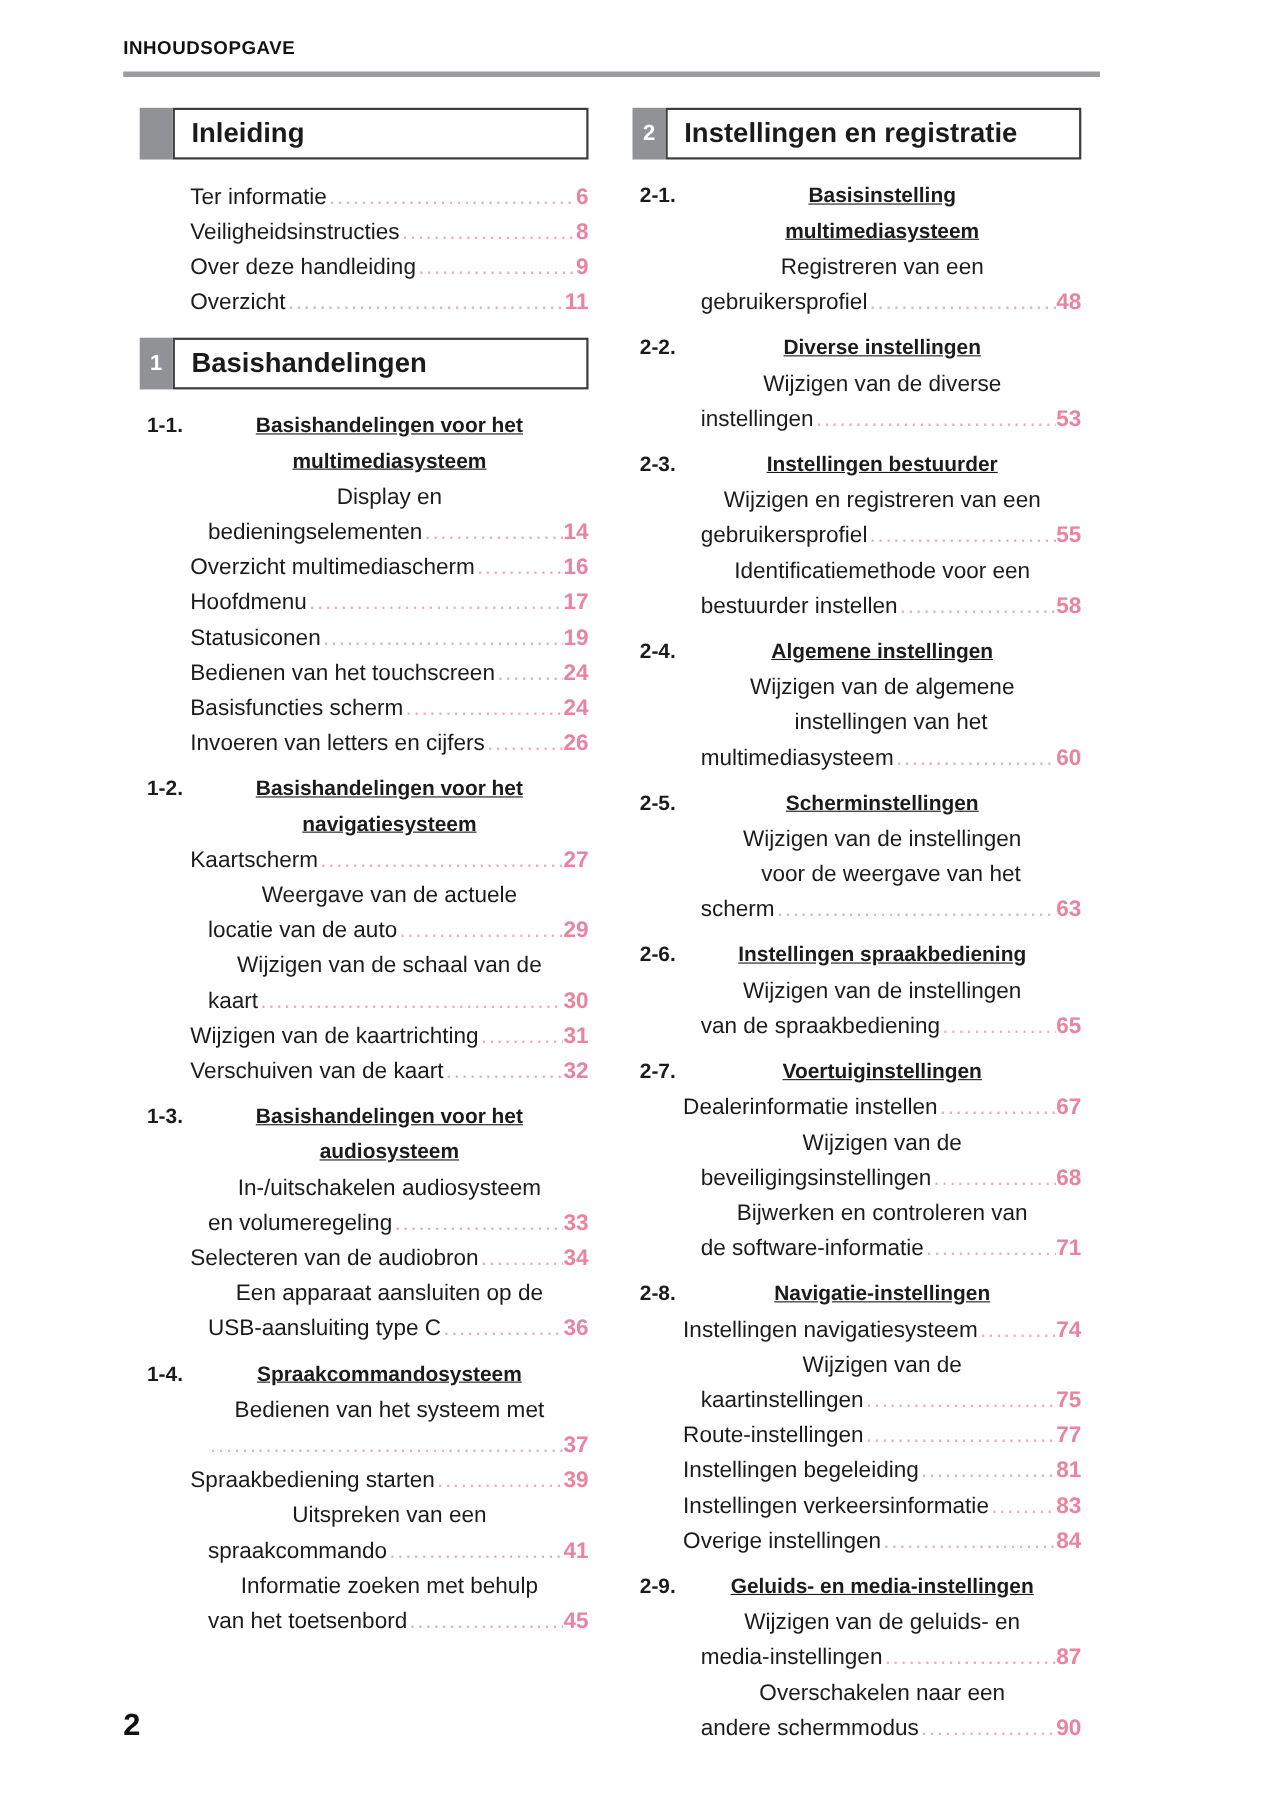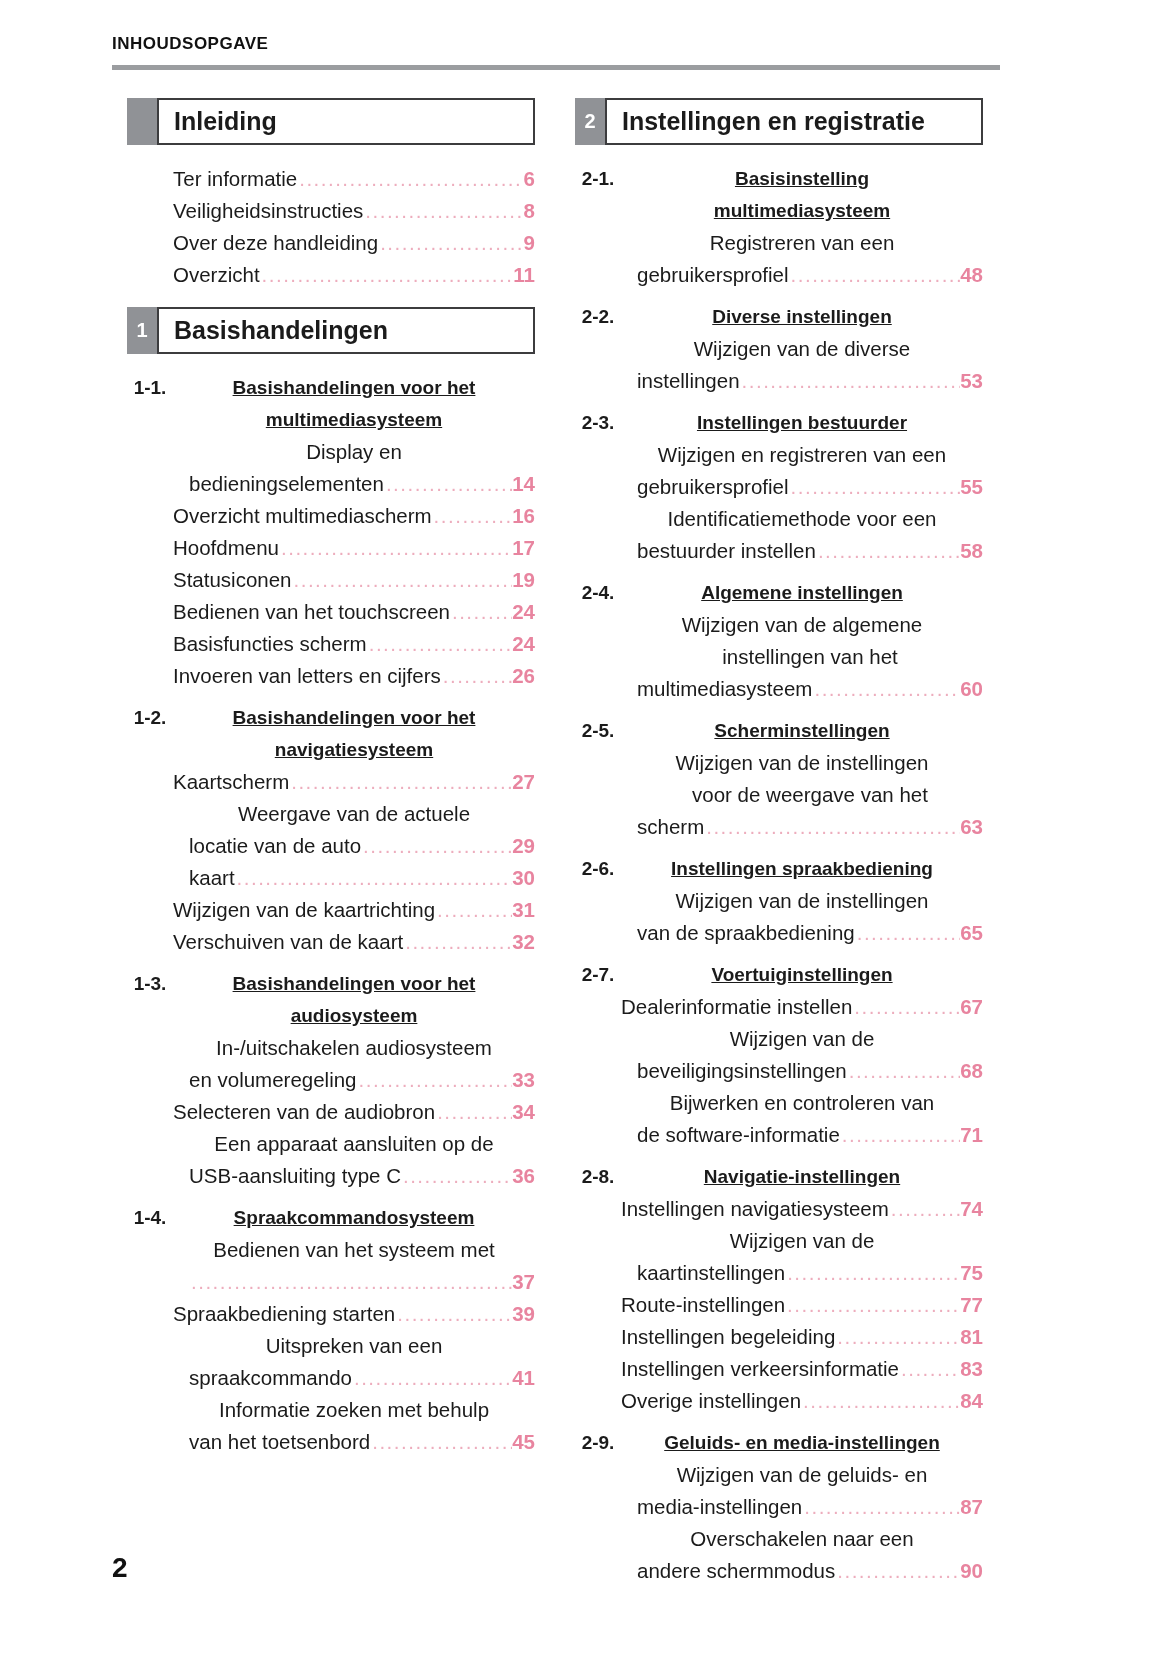--- a/index.html
+++ b/index.html
@@ -167,20 +167,21 @@
         </div>
         <div class="entry">
           <div class="entry-line">Weergave van de actuele</div>
           <div class="entry-lastline cont">
             <span class="entry-text">locatie van de auto</span>
             <span class="leader">........................................................................................................................</span>
             <span class="page-ref">29</span>
           </div>
         </div>
         <div class="entry">
+          <div class="entry-line">Wijzigen van de schaal van de</div>
           <div class="entry-lastline cont">
             <span class="entry-text">kaart</span>
             <span class="leader">........................................................................................................................</span>
             <span class="page-ref">30</span>
           </div>
         </div>
         <div class="entry">
           <div class="entry-lastline">
             <span class="entry-text">Wijzigen van de kaartrichting</span>
             <span class="leader">........................................................................................................................</span>

